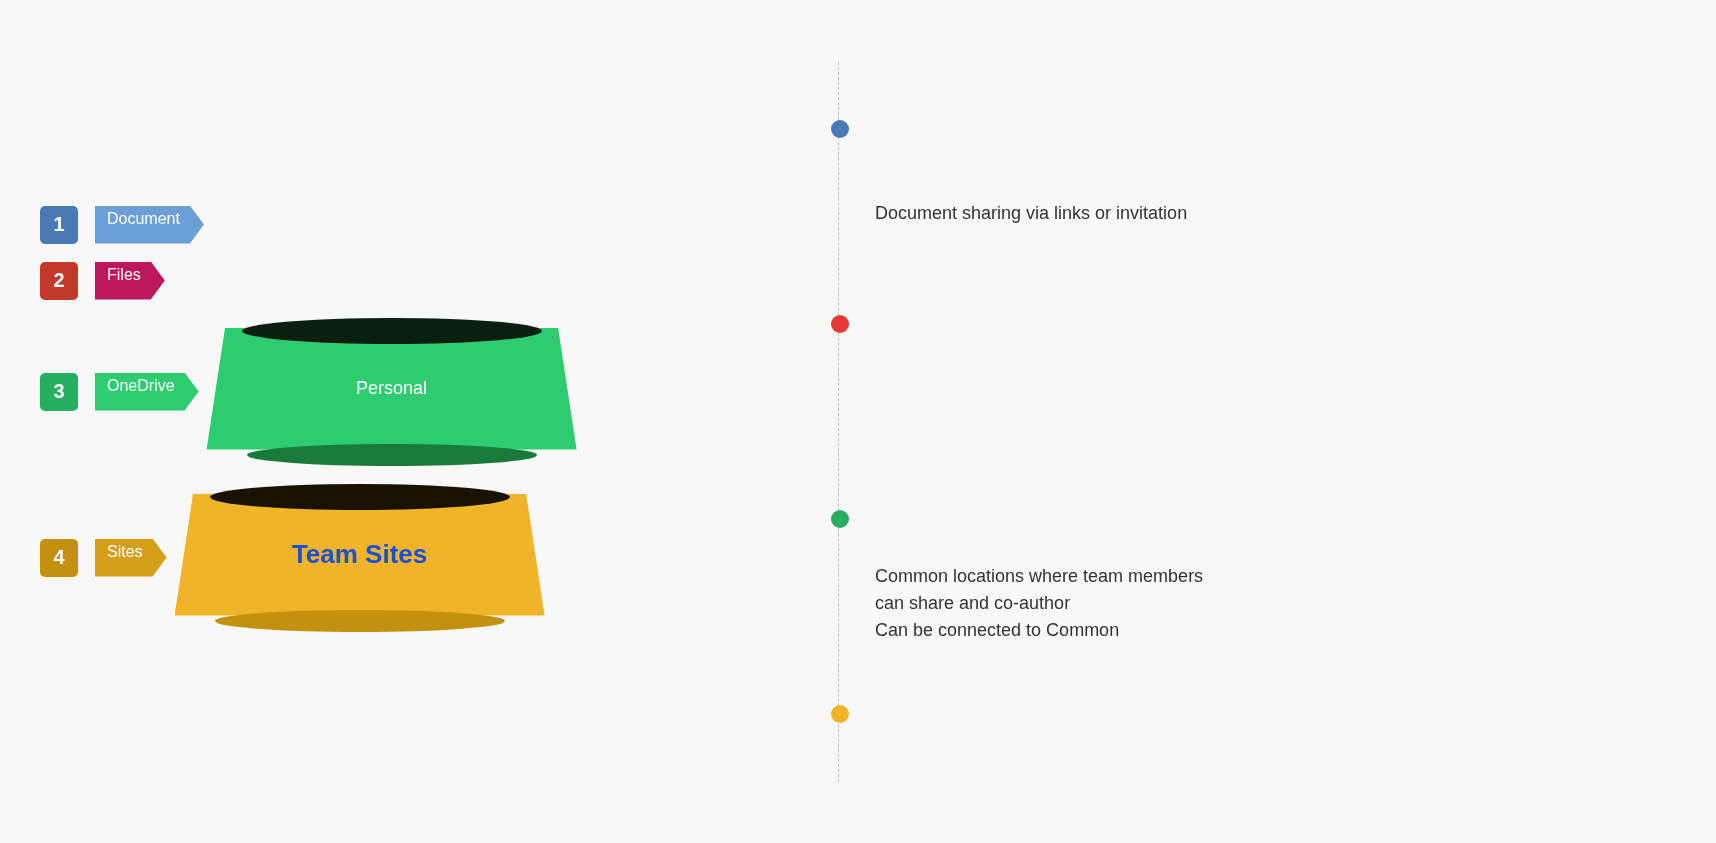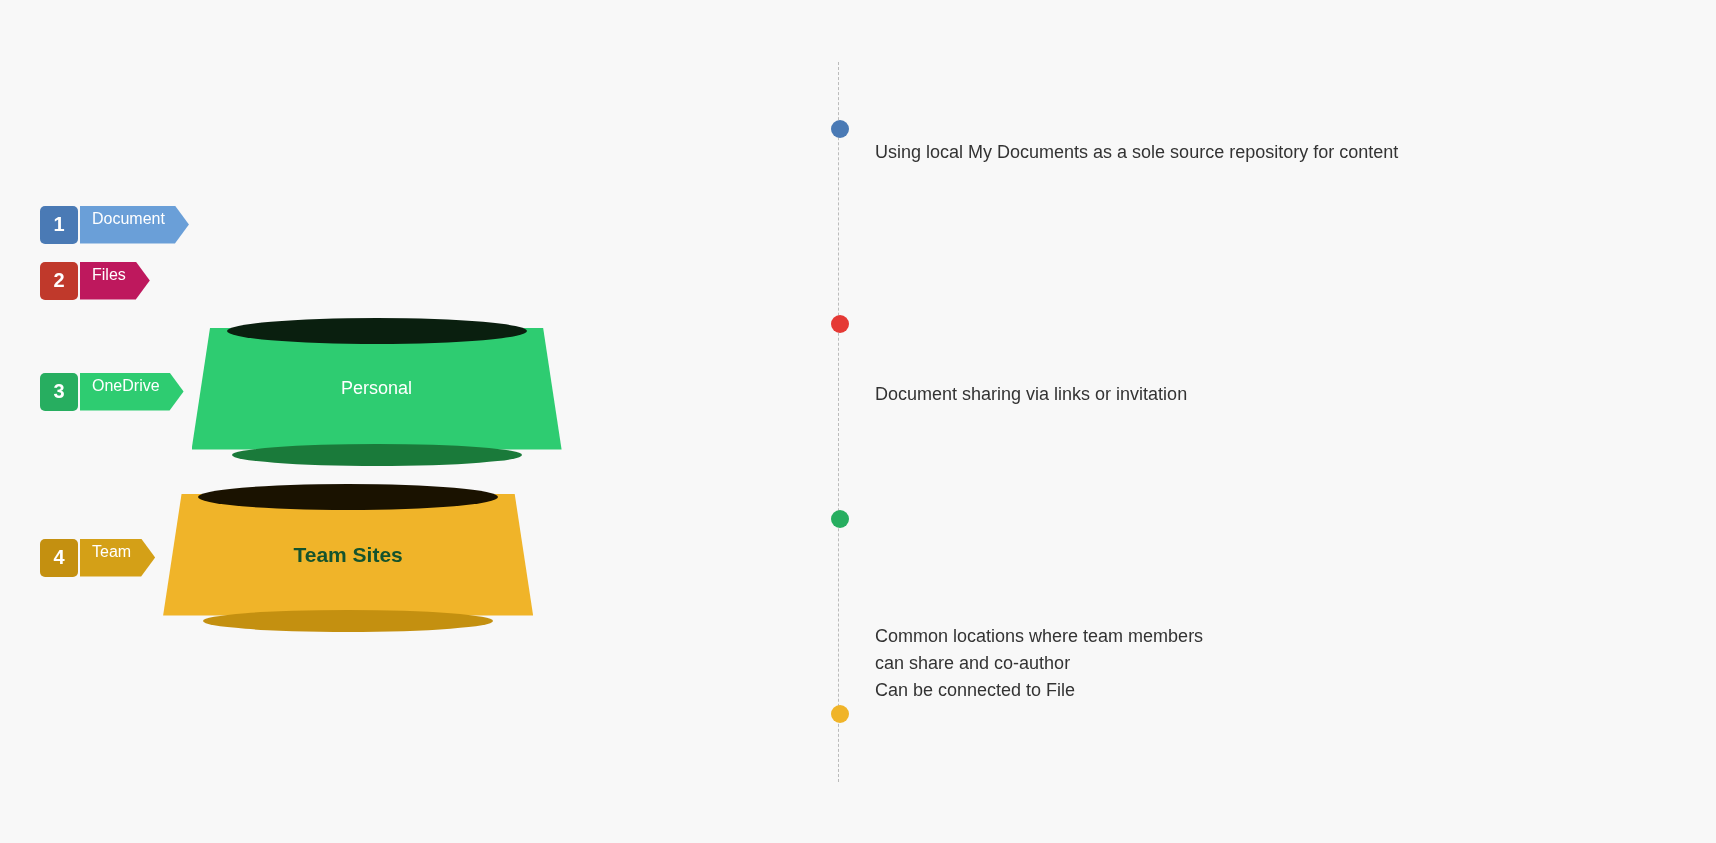--- a/index.html
+++ b/index.html
@@ -116,21 +116,21 @@
 
     .text-arrow {
       height: 38px;
       padding: 0 24px 12px 12px;
       display: flex;
       align-items: center;
       color: white;
       font-size: 16px;
       font-weight: 500;
       clip-path: polygon(0 0, calc(100% - 14px) 0, 100% 50%, calc(100% - 14px) 100%, 0 100%);
-      margin-left: 2px;
+      margin-left: 17px;
     }
   </style>
 </head>
 <body>
 
 <div class="main-container">
 
   <div class="left-panel" id="left-panel">
   <div class="item-row">
         <div class="label-group">
@@ -154,41 +154,40 @@
         <div style="position: relative; width: 370px; height: 148px;">
           <div style="position: absolute; top: 0px; left: 50%; transform: translateX(-50%); width: 300px; height: 26px; background: rgb(10, 31, 15); border-radius: 50%; z-index: 3;"></div>
           <div style="position: absolute; top: 10px; left: 0px; width: 370px; height: 122px; clip-path: polygon(5% 0%, 95% 0%, 100% 100%, 0% 100%); background: rgb(46, 204, 113); display: flex; align-items: center; justify-content: center; color: white; font-size: 18px; font-weight: normal; z-index: 1;">Personal</div>
           <div style="position: absolute; bottom: 0px; left: 50%; transform: translateX(-50%); width: 290px; height: 22px; background: rgb(26, 122, 58); border-radius: 50%; z-index: 3;"></div>
         </div>
       </div>
       <div style="height: 12px;"></div>
       <div class="item-row">
         <div class="label-group">
           <div class="num-badge" style="background: rgb(196, 144, 16);">4</div>
-          <div class="text-arrow" style="background: rgb(212, 160, 23);">Team</div>
+          <div class="text-arrow" style="background: rgb(212, 160, 23);">Sites</div>
         </div>
         <div style="position: relative; width: 370px; height: 148px;">
           <div style="position: absolute; top: 0px; left: 50%; transform: translateX(-50%); width: 300px; height: 26px; background: rgb(26, 18, 0); border-radius: 50%; z-index: 3;"></div>
-          <div style="position: absolute; top: 10px; left: 0px; width: 370px; height: 122px; clip-path: polygon(5% 0%, 95% 0%, 100% 100%, 0% 100%); background: rgb(240, 180, 41); display: flex; align-items: center; justify-content: center; color: #14532d; font-size: 21px; font-weight: bold; z-index: 1;">Team Sites</div>
+          <div style="position: absolute; top: 10px; left: 0px; width: 370px; height: 122px; clip-path: polygon(5% 0%, 95% 0%, 100% 100%, 0% 100%); background: rgb(240, 180, 41); display: flex; align-items: center; justify-content: center; color: #1d4ed8; font-size: 26px; font-weight: bold; z-index: 1;">Team Sites</div>
           <div style="position: absolute; bottom: 0px; left: 50%; transform: translateX(-50%); width: 290px; height: 22px; background: rgb(196, 144, 16); border-radius: 50%; z-index: 3;"></div>
         </div>
       </div>
     </div>
 
   <div class="right-panel">
     <div class="timeline-line"></div>
     <div class="timeline-dots" id="timeline-dots">
     <div class="dot" style="background: rgb(74, 122, 181);"></div>
         <div class="dot" style="background: rgb(229, 57, 53);"></div>
         <div class="dot" style="background: rgb(39, 174, 96);"></div>
         <div class="dot" style="background: rgb(240, 180, 41);"></div>
       </div>
     <div class="descriptions" id="descriptions">
-    <div class="desc-item">Using local My Documents as a sole source repository for content</div>
         <div class="desc-item">Document sharing via links or invitation</div>
         <div class="desc-item">
           <p>Common locations where team members</p>
           <p>can share and co-author</p>
-          <p>Can be connected to File</p>
+          <p>Can be connected to Common</p>
         </div>
       </div>
   </div>
 </div>
 
 </body></html>

